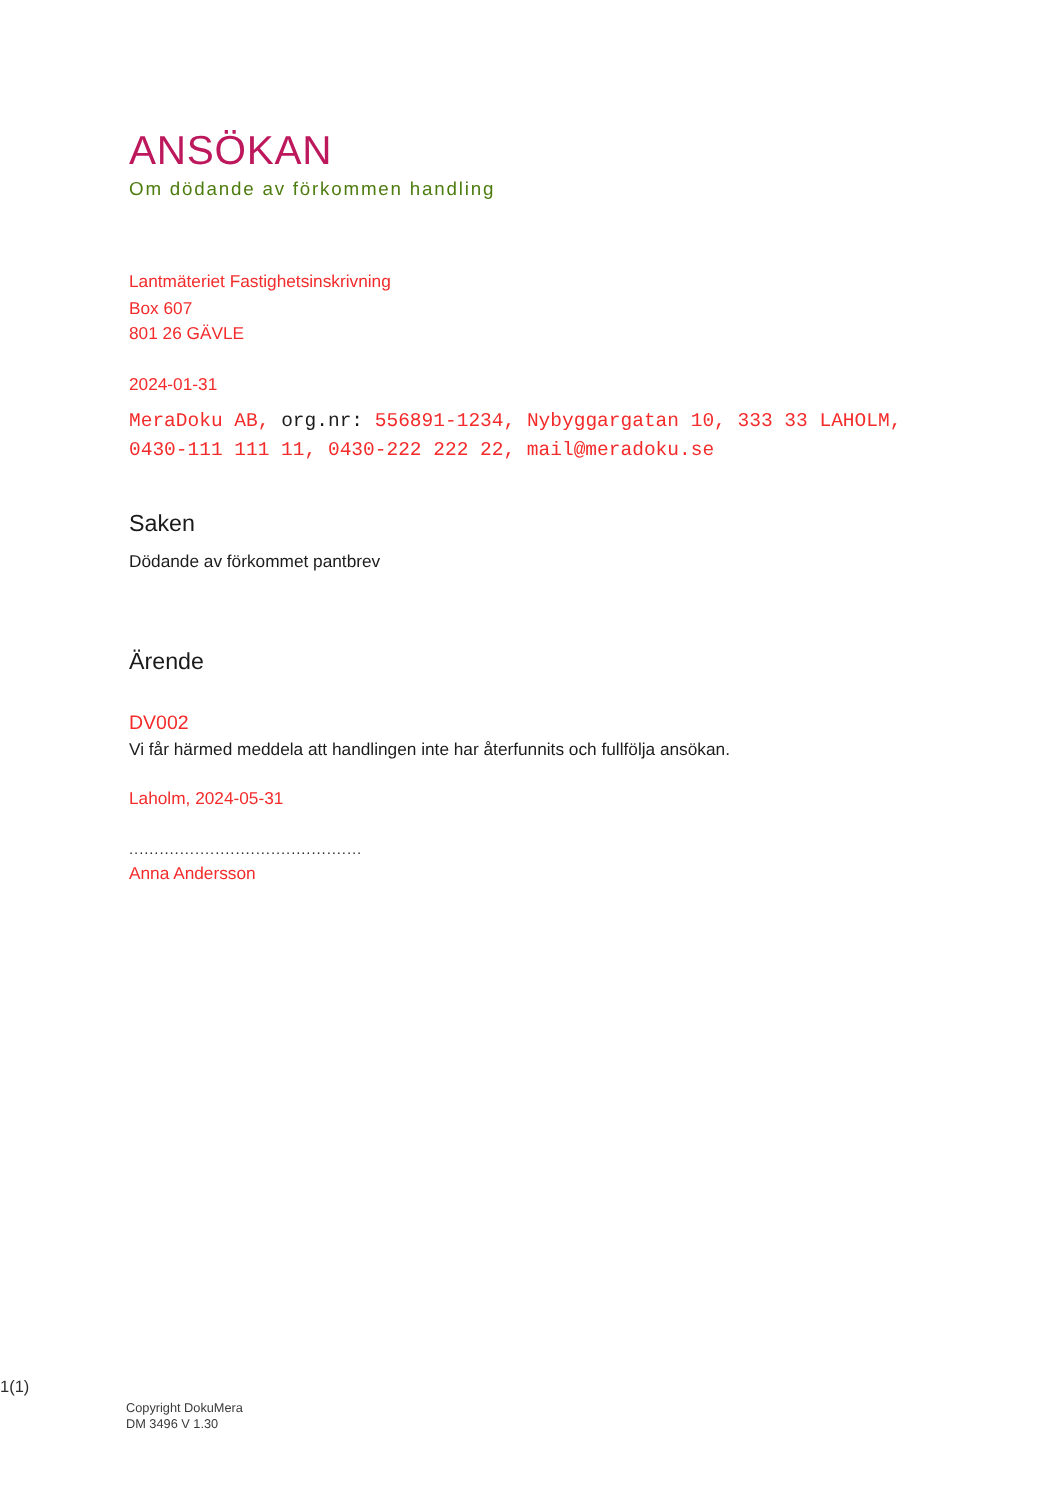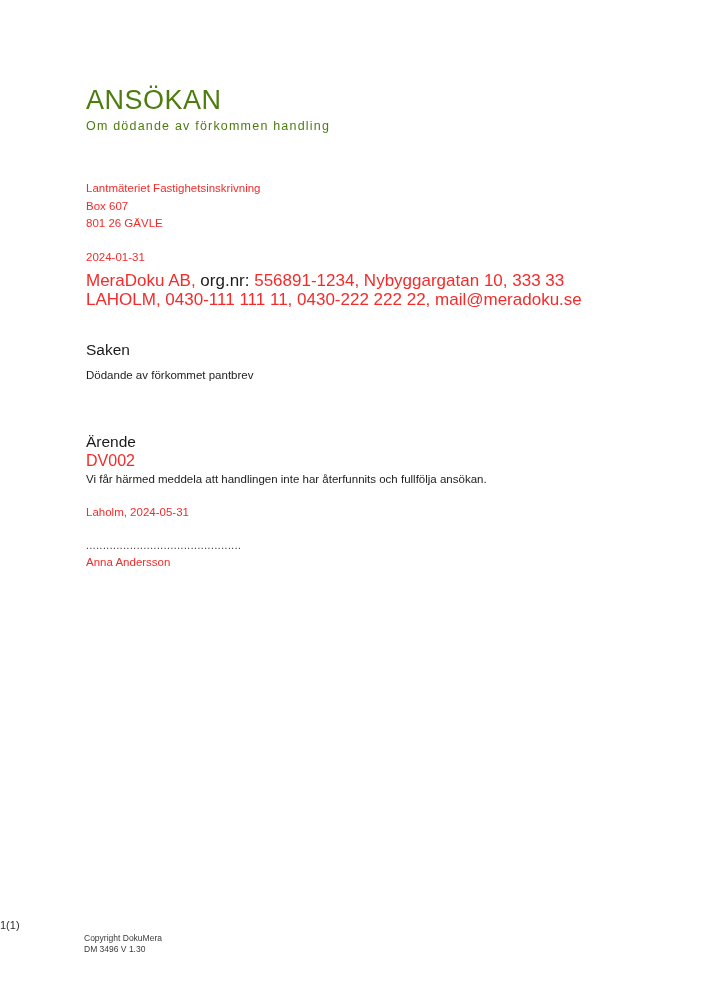--- a/index.html
+++ b/index.html
@@ -21,21 +21,21 @@
     left: 86px;
     right: 84px;
     top: 0;
   }
   .doc-title {
     margin-top: 85px;
     font-size: 27px;
     line-height: 30px;
     font-weight: 300;
     letter-spacing: 0.5px;
-    color: #4d7c0f;
+    color: #be185d;
   }
   .doc-subtitle {
     margin-top: 3px;
     font-size: 12.5px;
     line-height: 16px;
     letter-spacing: 1.2px;
     color: #4d7c0f;
   }
   .red { color: #f32b2b; }
   .recipient-block {
@@ -52,32 +52,33 @@
     font-size: 15.5px;
     line-height: 19px;
     font-weight: 400;
     color: #1a1a1a;
   }
   .h-applicant { margin-top: 34px; }
   .h-matter    { margin-top: 31px; }
   .h-case      { margin-top: 50px; }
   .applicant-par {
     margin-top: 7px;
-    font-size: 17px;
+    font-size: 13px;
     line-height: 19px;
     max-width: 537px;
+    font-family: Liberation Mono, monospace;
   }
   .matter-body {
     margin-top: 9px;
     font-size: 11.5px;
     line-height: 14px;
   }
   .case-id {
-    margin-top: 3px;
-    font-size: 16px;
+    margin-top: 24px;
+    font-size: 13px;
     line-height: 14px;
   }
   .statement {
     margin-top: 4px;
     font-size: 11.5px;
     line-height: 14px;
   }
   .place-date {
     margin-top: 19px;
     font-size: 11.5px;

